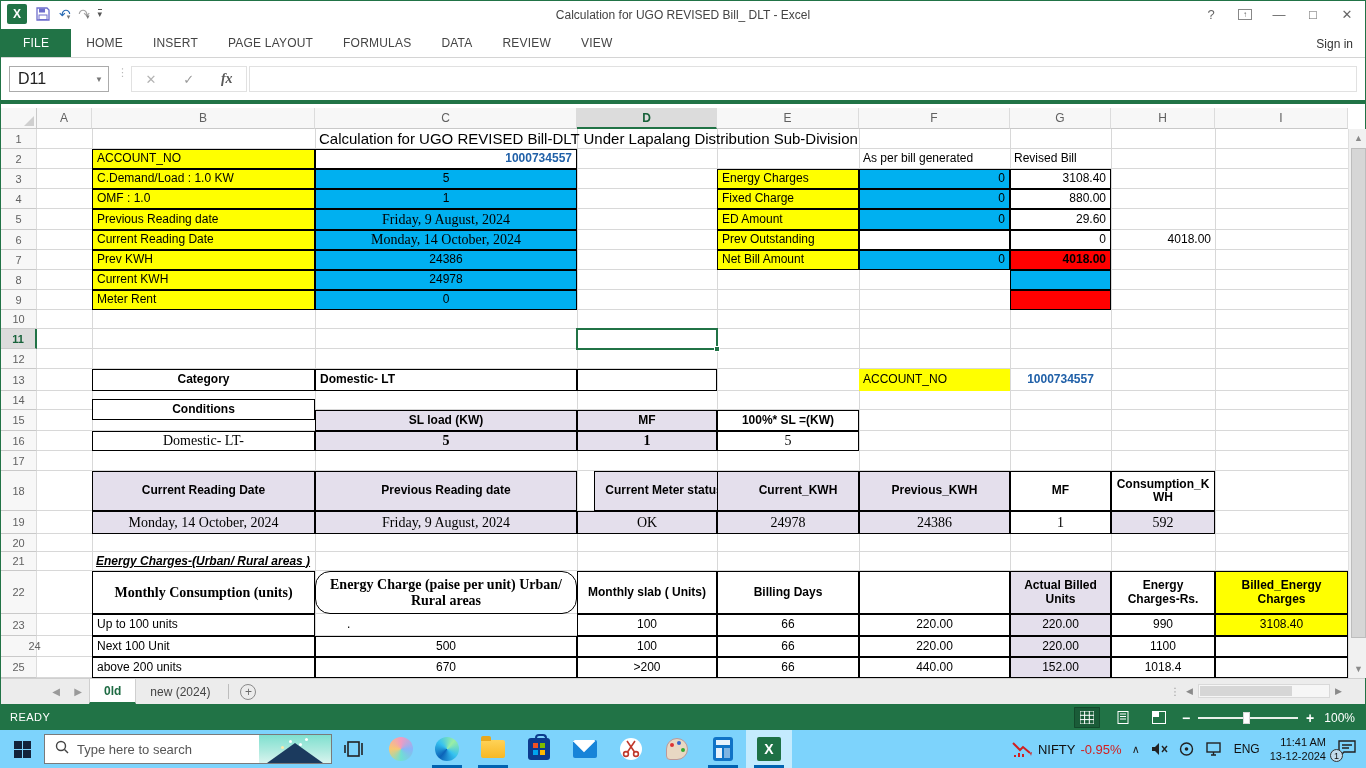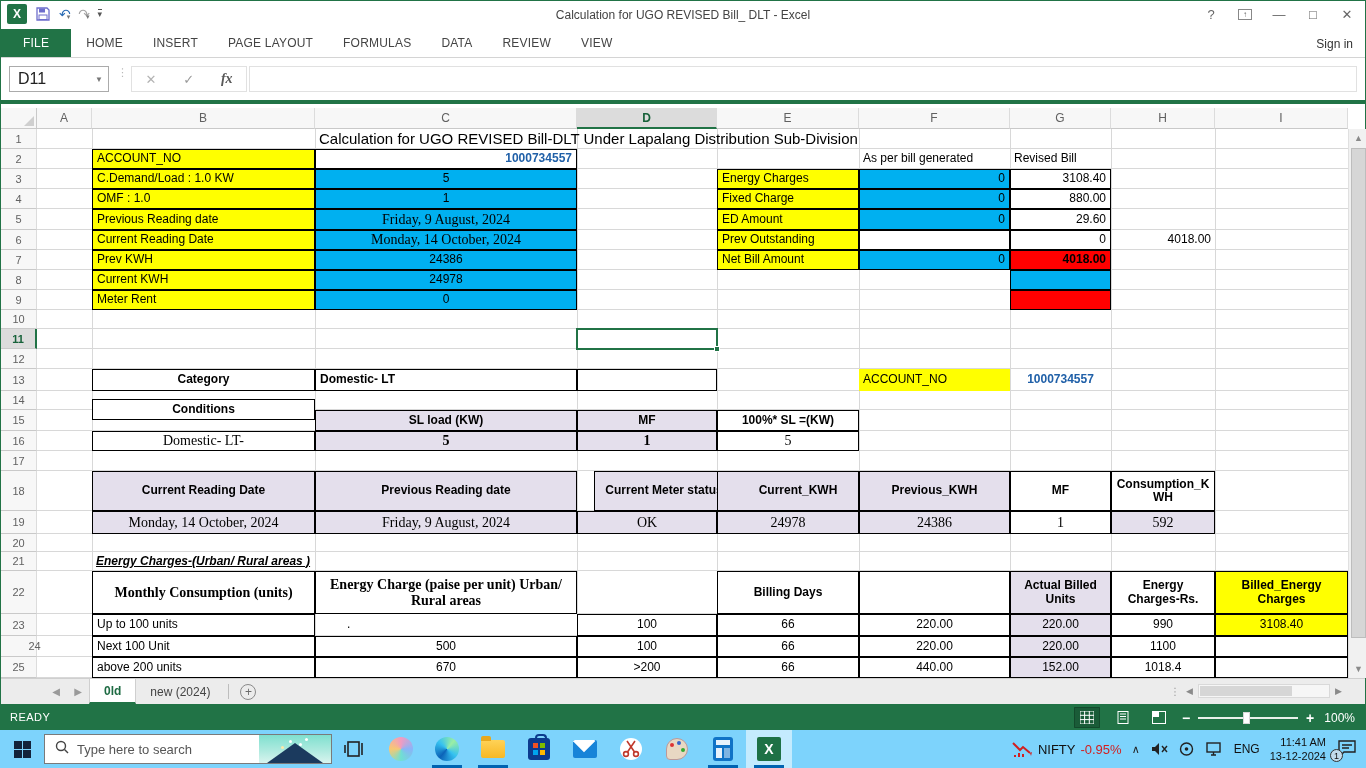--- a/index.html
+++ b/index.html
@@ -332,21 +332,22 @@
         <div class="cell bd ctr b wrap brk" style="left: 1110px; top: 470px; width: 104px; height: 40px; position: absolute;">Consumption_KWH</div>
         <div class="cell lav bd ctr ser" style="left: 91px; top: 510px; width: 223px; height: 23px; position: absolute;">Monday, 14 October, 2024</div>
         <div class="cell lav bd ctr ser" style="left: 314px; top: 510px; width: 262px; height: 23px; position: absolute;">Friday, 9 August, 2024</div>
         <div class="cell lav bd ctr ser" style="left: 576px; top: 510px; width: 140px; height: 23px; position: absolute;">OK</div>
         <div class="cell lav bd ctr ser" style="left: 716px; top: 510px; width: 142px; height: 23px; position: absolute;">24978</div>
         <div class="cell lav bd ctr ser" style="left: 858px; top: 510px; width: 151px; height: 23px; position: absolute;">24386</div>
         <div class="cell bd ctr ser" style="left: 1009px; top: 510px; width: 101px; height: 23px; position: absolute;">1</div>
         <div class="cell lav bd ctr ser" style="left: 1110px; top: 510px; width: 104px; height: 23px; position: absolute;">592</div>
         <div class="cell bi lft" style="left: 91px; top: 551px; width: 485px; height: 19px; position: absolute;">Energy Charges-(Urban/ Rural areas )</div>
         <div class="cell bd ctr b ser wrap" style="left: 91px; top: 570px; width: 223px; height: 43px; position: absolute;">Monthly Consumption (units)</div>
-        <div class="cell bd ctr b ser wrap" style="left: 314px; top: 570px; width: 262px; height: 43px; position: absolute;">Energy Charge (paise per unit)  Urban/ Rural areas</div>
+        <div class="cell bd ctr b ser wrap" style="left: 314px; top: 570px; width: 262px; height: 43px; position: absolute; border-radius: 15px;">Energy Charge (paise per unit)  Urban/ Rural areas</div>
+        <div class="cell bd ctr b wrap" style="left: 576px; top: 570px; width: 140px; height: 43px; position: absolute;">Monthly slab ( Units)</div>
         <div class="cell bd ctr b wrap" style="left: 716px; top: 570px; width: 142px; height: 43px; position: absolute;">Billing Days</div>
         <div class="cell bd" style="left: 858px; top: 570px; width: 151px; height: 43px; position: absolute;"></div>
         <div class="cell lav bd ctr b wrap" style="left: 1009px; top: 570px; width: 101px; height: 43px; position: absolute;">Actual Billed Units</div>
         <div class="cell bd ctr b wrap" style="left: 1110px; top: 570px; width: 104px; height: 43px; position: absolute;">Energy Charges-Rs.</div>
         <div class="cell ybd ctr b wrap" style="left: 1214px; top: 570px; width: 133px; height: 43px; position: absolute;">Billed_Energy Charges</div>
         <div class="cell bd lft" style="left: 91px; top: 613px; width: 223px; height: 22px; position: absolute;">Up to 100 units</div>
         <div class="cell bd ctr" style="left: 314px; top: 613px; width: 262px; height: 22px; position: absolute; margin-top: 43px;">450</div>
         <div class="cell dot lft" style="left: 314px; top: 613px; width: 262px; height: 22px; position: absolute;">.</div>
         <div class="cell bd ctr" style="left: 576px; top: 613px; width: 140px; height: 22px; position: absolute;">100</div>
         <div class="cell bd ctr" style="left: 716px; top: 613px; width: 142px; height: 22px; position: absolute;">66</div>

